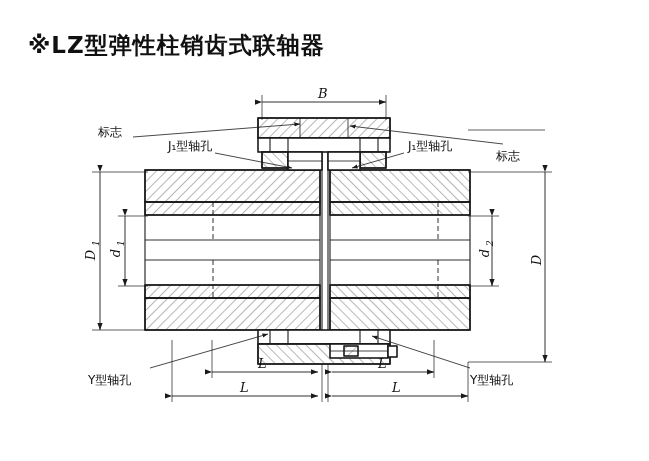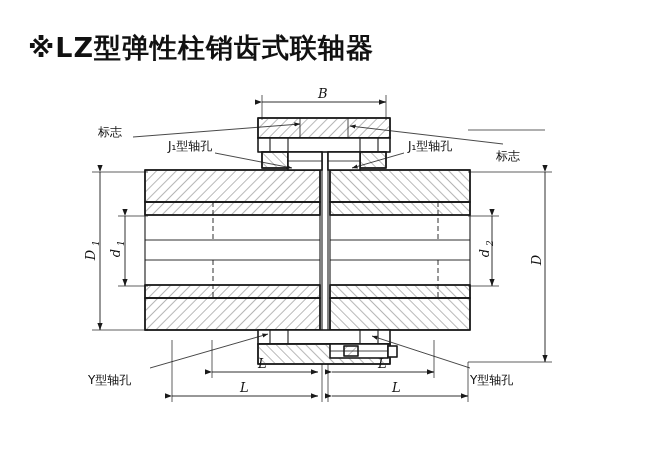--- a/index.html
+++ b/index.html
@@ -6,21 +6,21 @@
   body{
     width:649px;height:461px;
     background:#ffffff;
     font-family:"DejaVu Sans","Liberation Sans",sans-serif;
     overflow:hidden;
     position:relative;
   }
   #page{position:relative;width:649px;height:461px;}
   #title{
     position:absolute;left:28px;top:30px;
-    font-size:27px;font-weight:bold;color:#111;
+    font-size:23px;font-weight:bold;color:#111;
     letter-spacing:1px;
     white-space:nowrap;
     font-family:"DejaVu Sans","Liberation Sans",sans-serif;
   }
   svg#fig{position:absolute;left:0;top:0;width:649px;height:461px;}
   .lbl{font-size:12px;fill:#111;font-family:"DejaVu Sans","Liberation Sans",sans-serif;}
   .dim{font-size:13px;fill:#111;font-style:italic;font-family:"DejaVu Serif","Liberation Serif",serif;}
   .sub{font-size:9px;}
 </style>
 </head>

